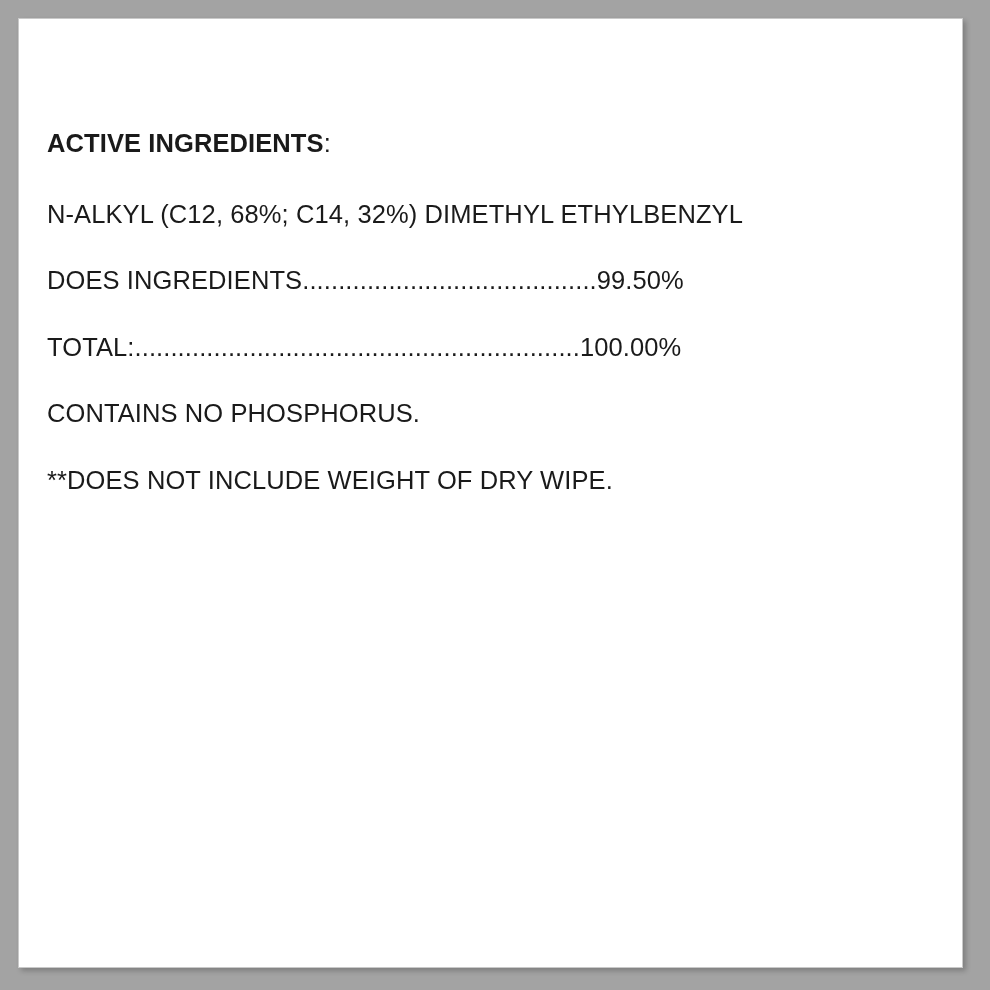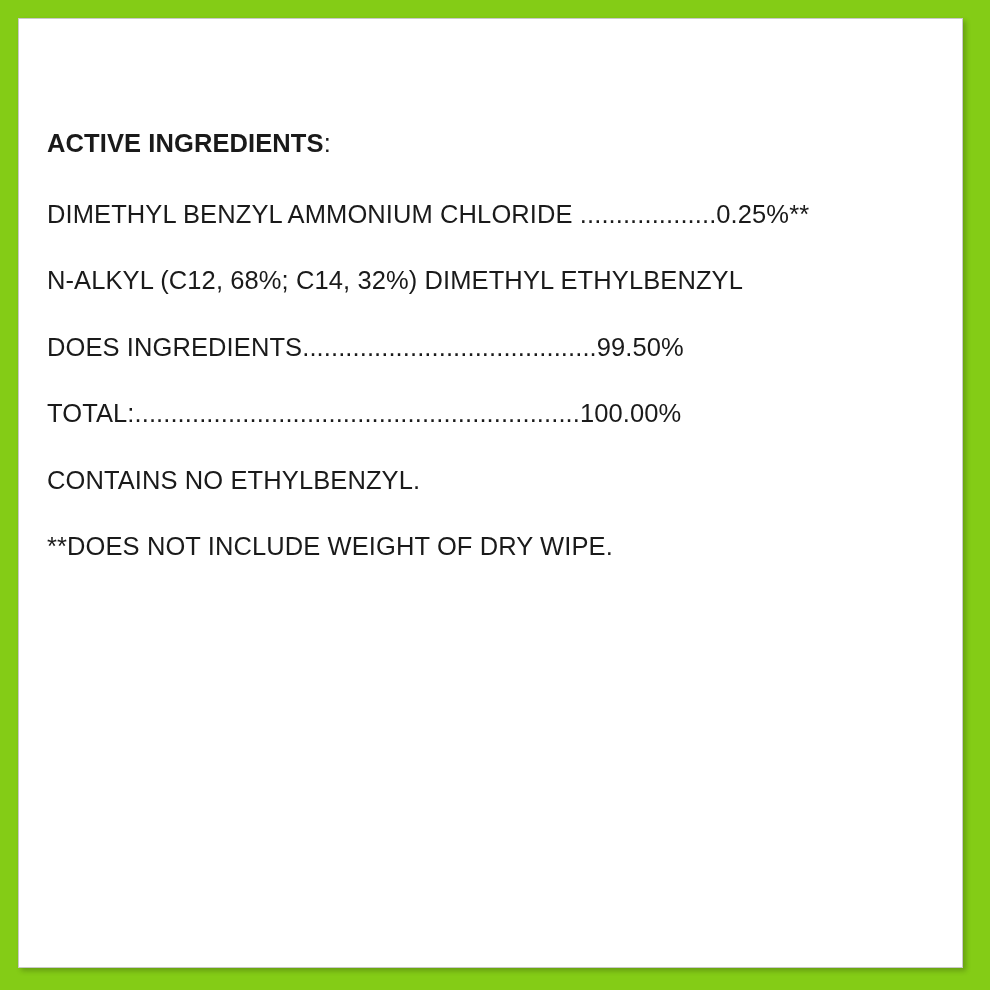--- a/index.html
+++ b/index.html
@@ -10,21 +10,21 @@
   body {
     width: 990px;
     height: 990px;
     font-family: "Liberation Sans", sans-serif;
     overflow: hidden;
   }
   .page {
     position: relative;
     width: 990px;
     height: 990px;
-    background: #84cc16;
+    background: #a3a3a3;
     box-sizing: border-box;
   }
   .label-card {
     position: absolute;
     left: 18px;
     top: 18px;
     width: 945px;
     height: 950px;
     background: #ffffff;
     border: 1px solid #c9c9c9;
@@ -58,21 +58,20 @@
     margin-bottom: 16px;
   }
 </style>
 </head>
 <body>
 
 <div class="page">
   <div class="label-card">
     <div class="content">
       <p class="line heading"><span>ACTIVE INGREDIENTS</span><span class="colon">:</span></p>
-      <p class="line">DIMETHYL BENZYL AMMONIUM CHLORIDE ...................0.25%**</p>
       <p class="line">N-ALKYL (C12, 68%; C14, 32%) DIMETHYL ETHYLBENZYL</p>
       <p class="line">DOES INGREDIENTS.........................................99.50%</p>
       <p class="line">TOTAL:..............................................................100.00%</p>
-      <p class="line">CONTAINS NO ETHYLBENZYL.</p>
+      <p class="line">CONTAINS NO PHOSPHORUS.</p>
       <p class="line">**DOES NOT INCLUDE WEIGHT OF DRY WIPE.</p>
     </div>
   </div>
 </div>
 
 </body></html>

